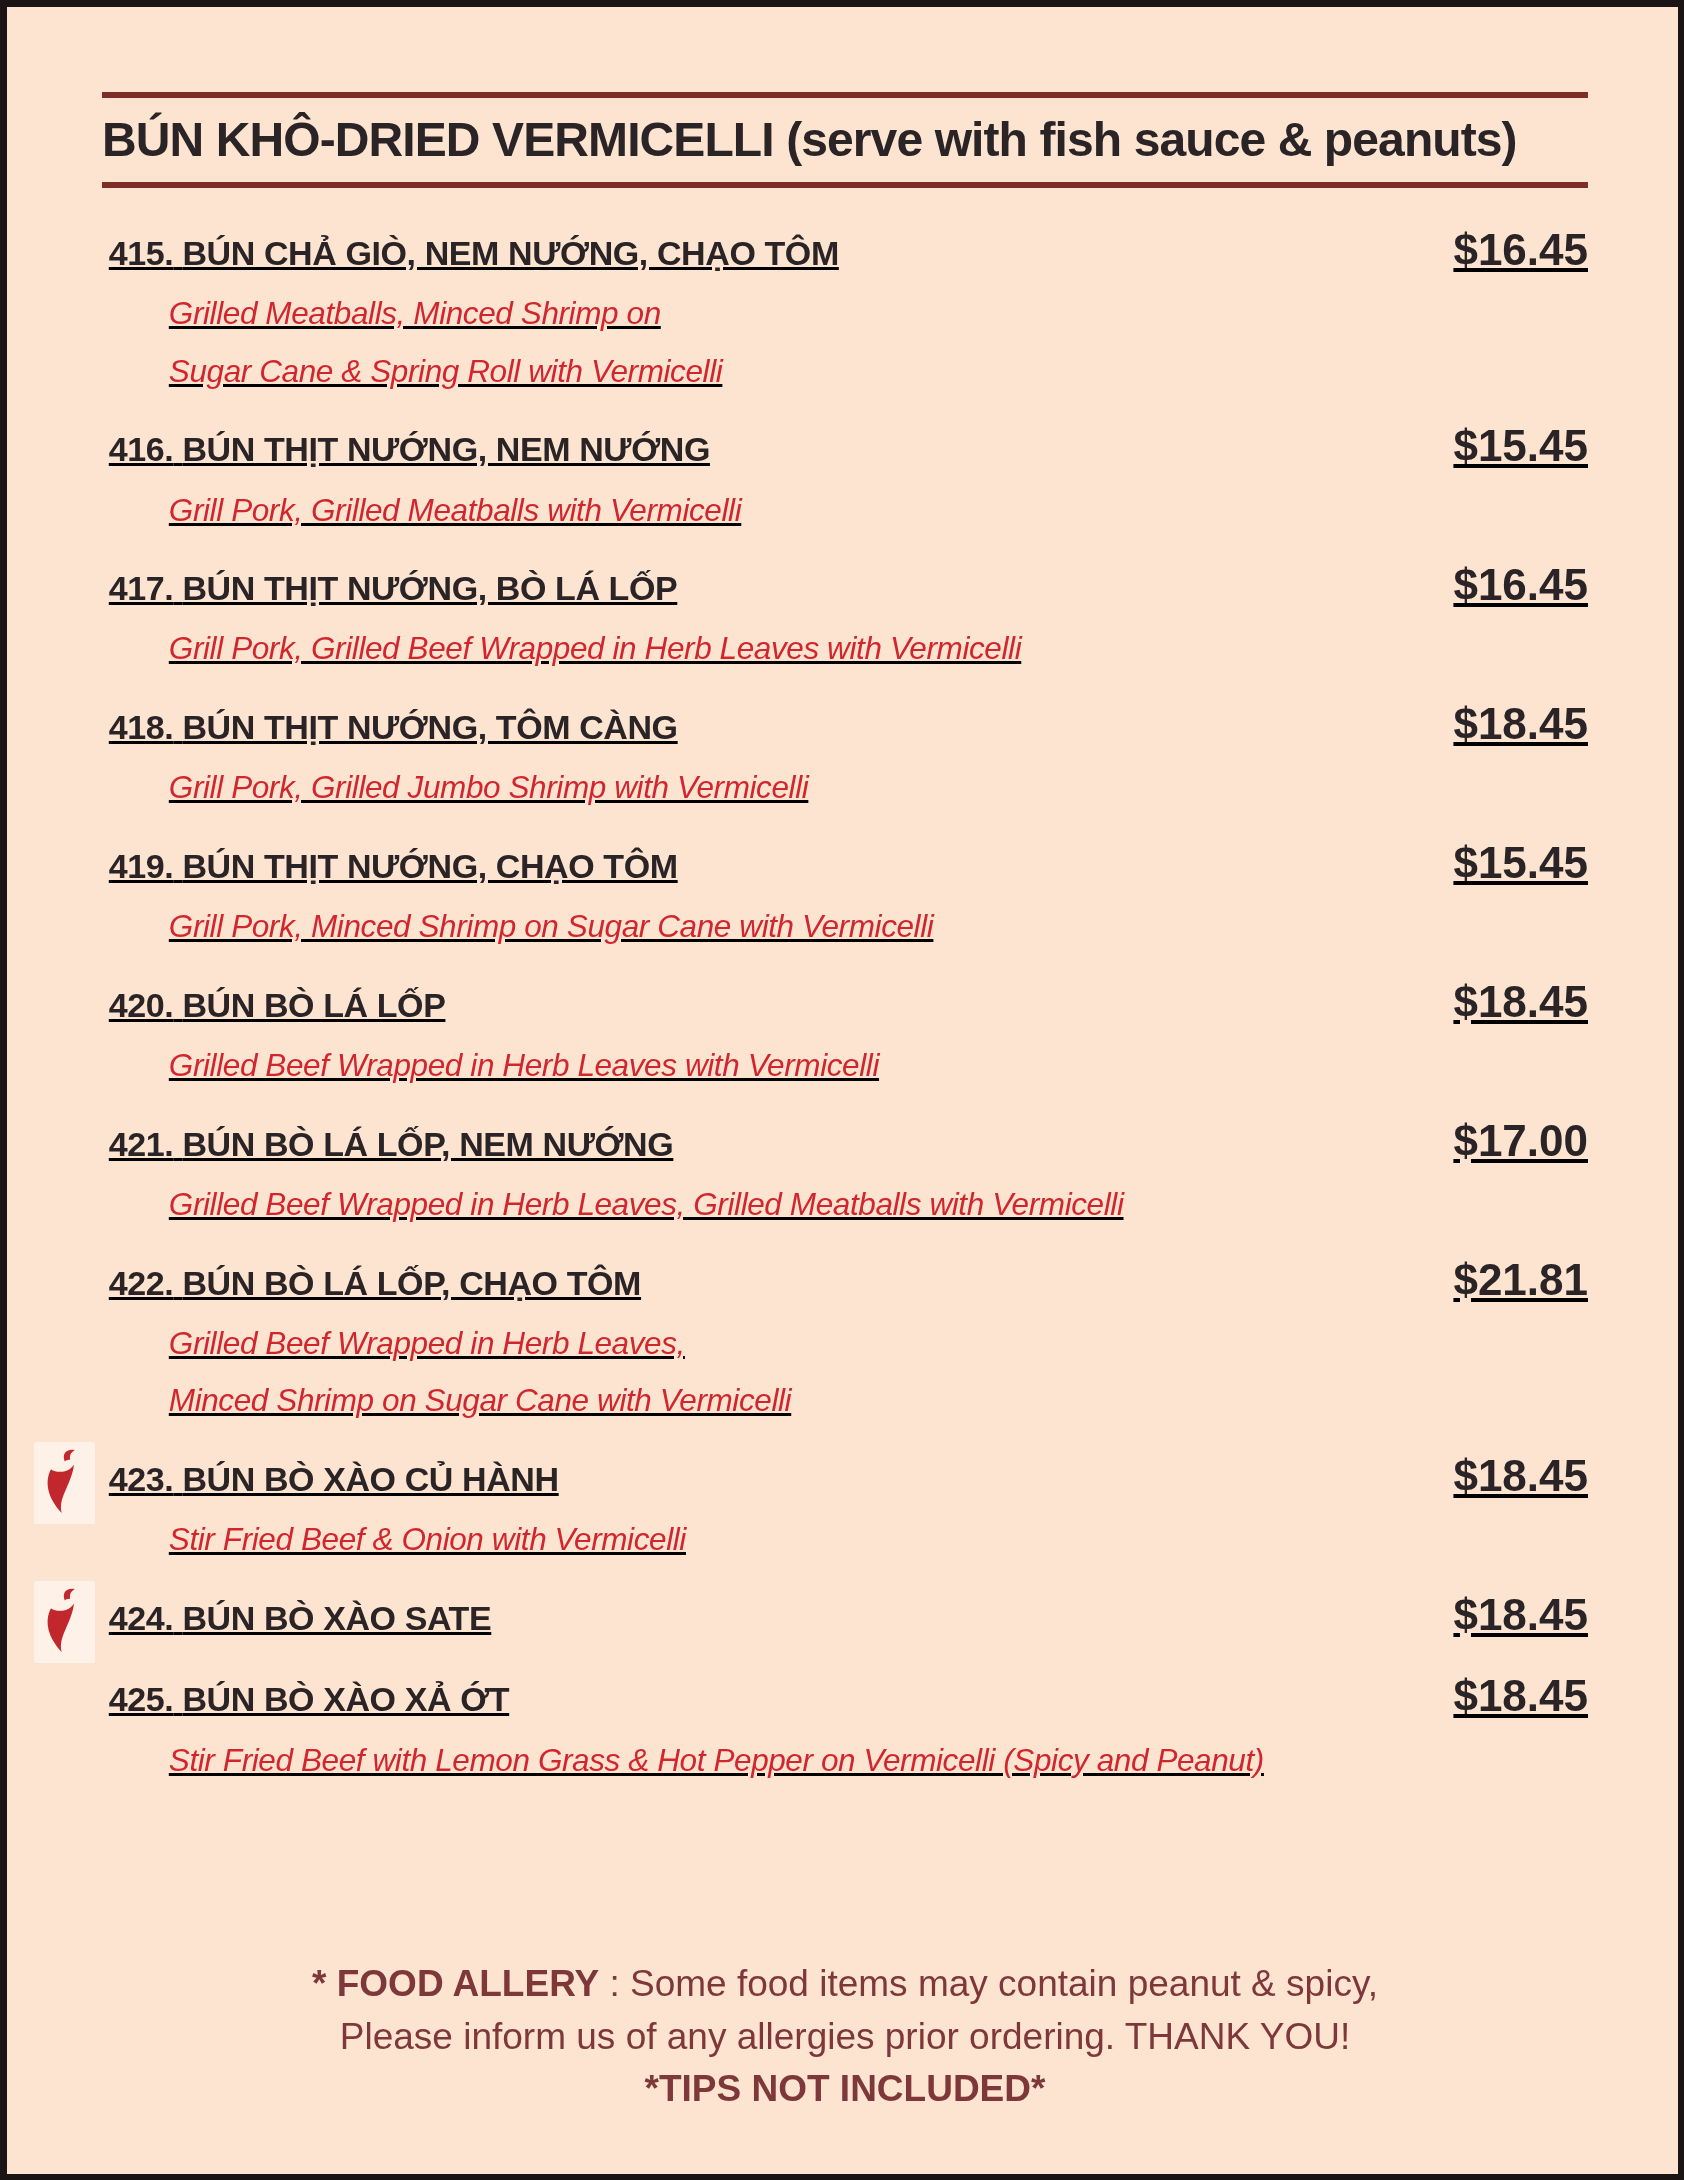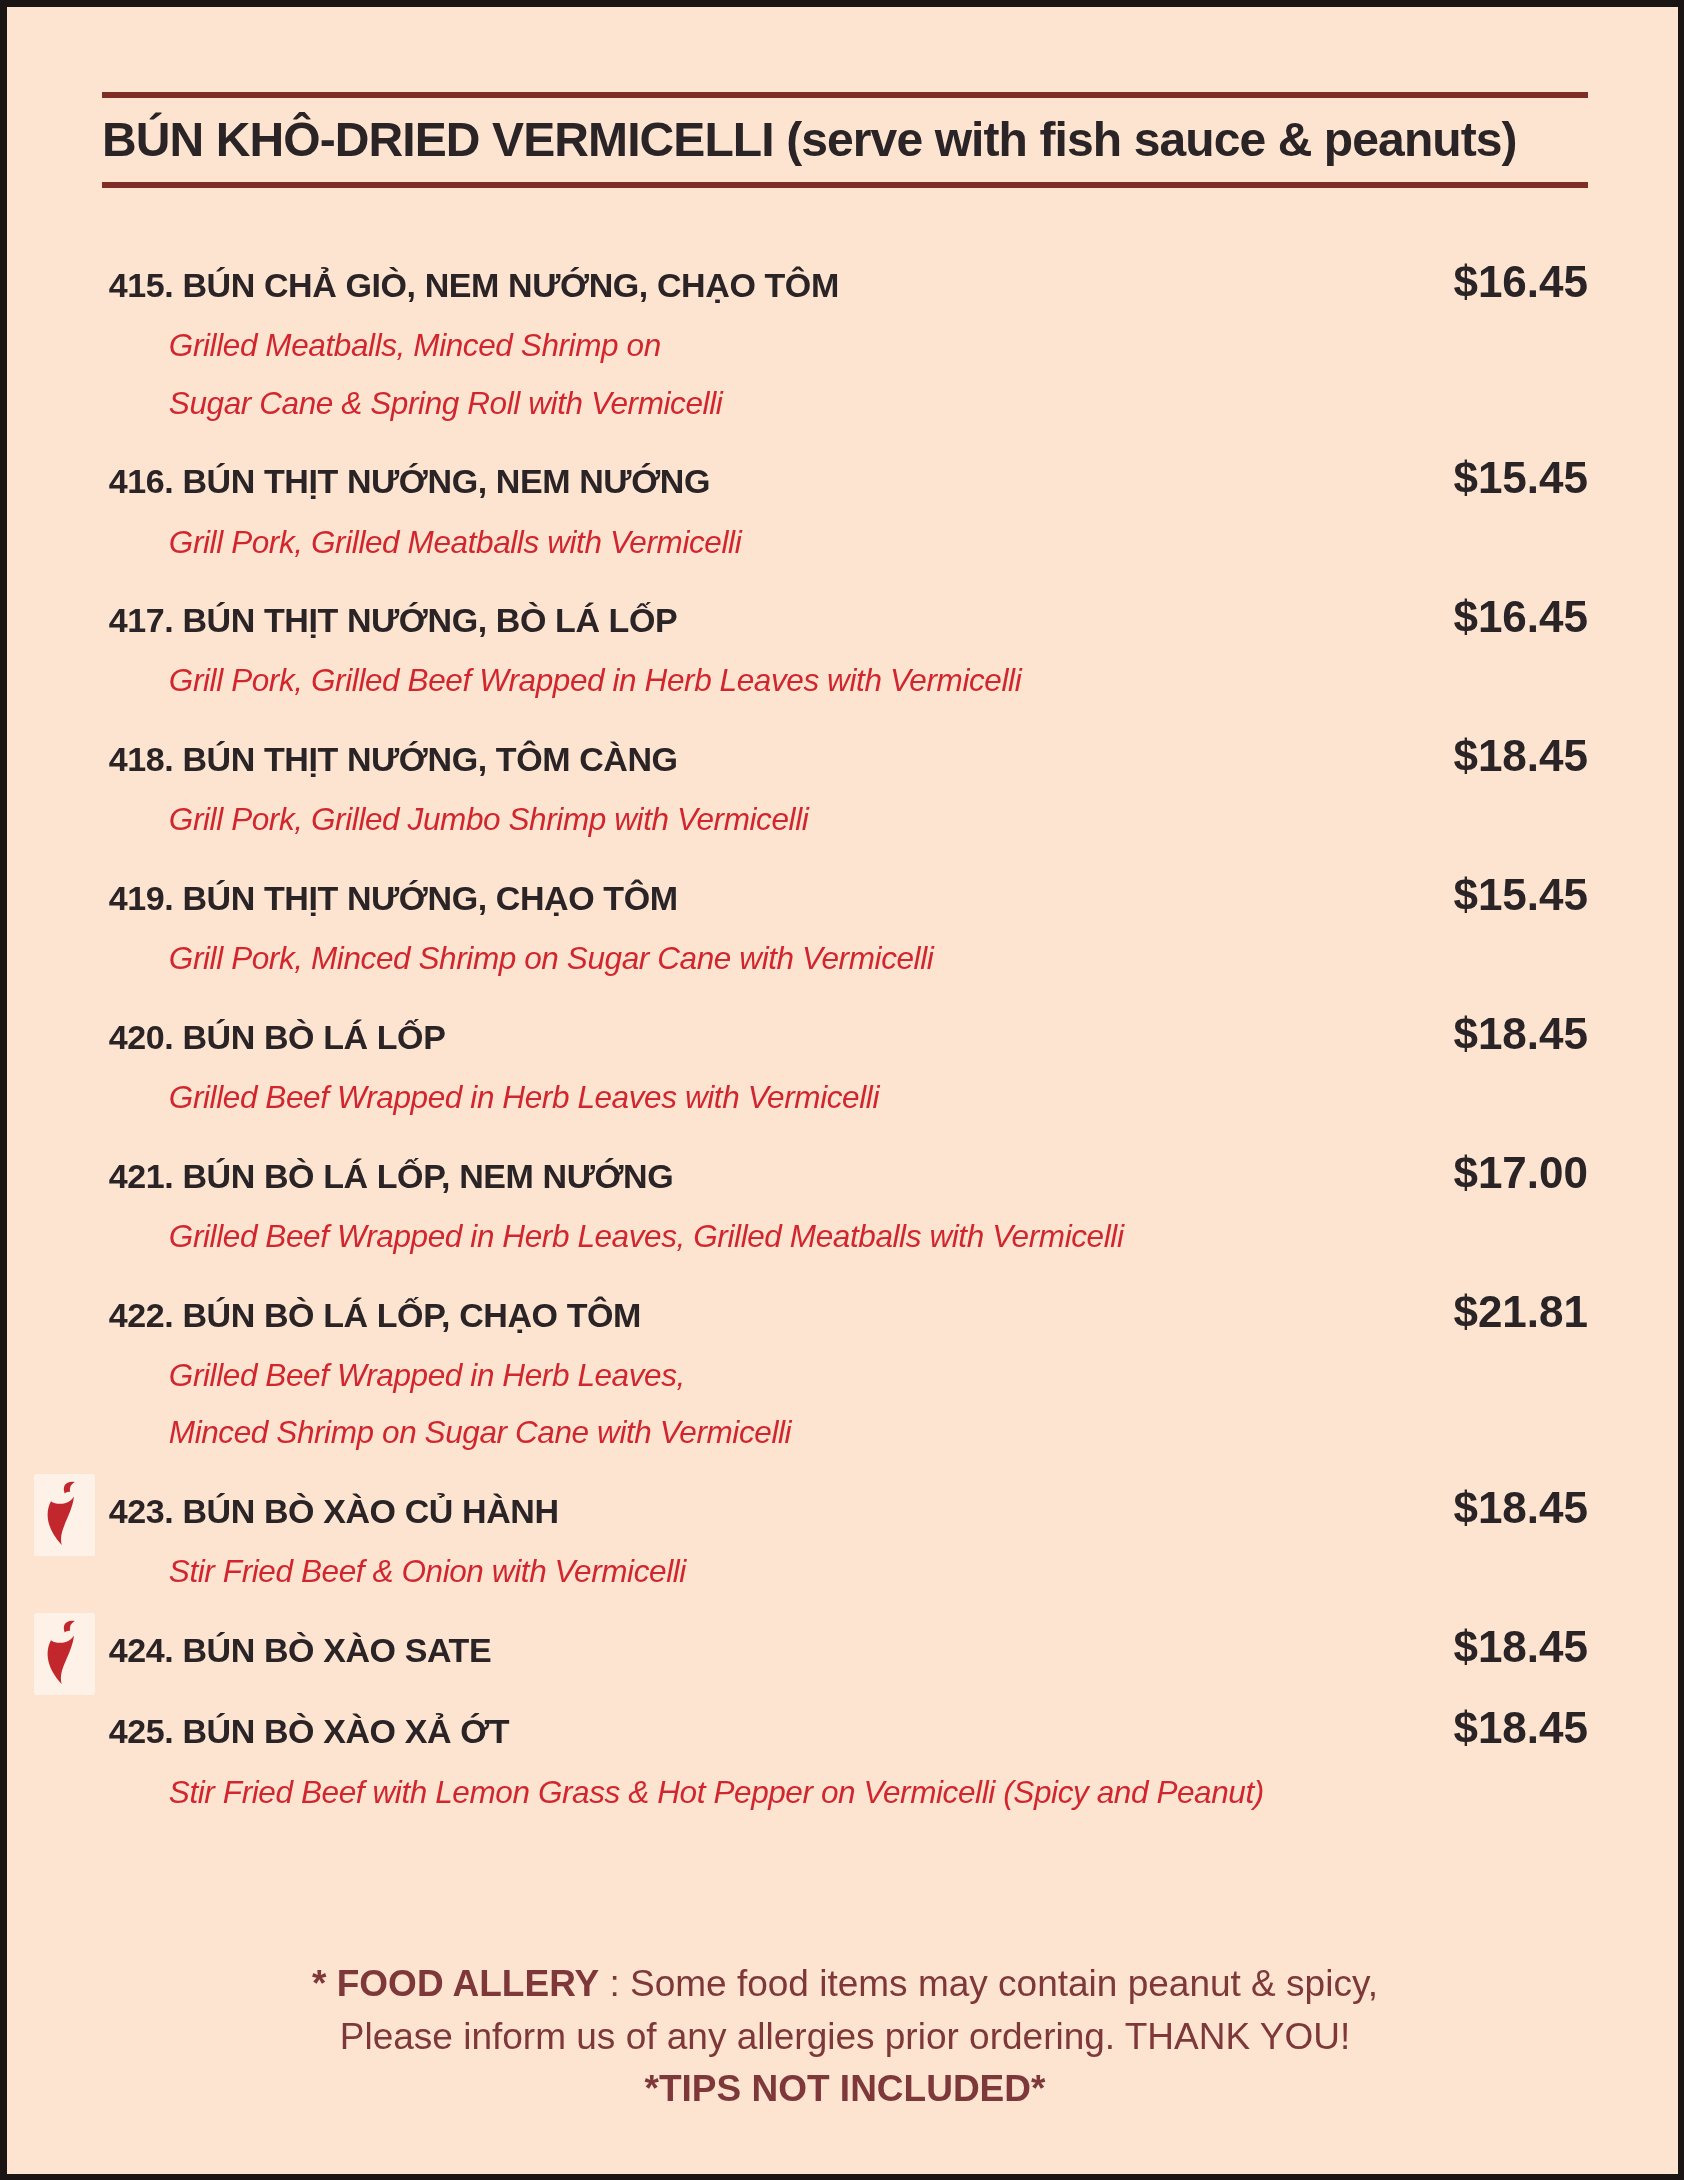--- a/index.html
+++ b/index.html
@@ -18,33 +18,32 @@
     font-family:"Liberation Sans",sans-serif;
   }
   .page{
     width:100%;height:100%;
     box-sizing:border-box;
     background:var(--bg);
     border:7.7px solid var(--border);
     padding:85px 90px 46px 95px;
     display:flex;
     flex-direction:column;
-    gap:32px;
   }
   .rule{height:6px;background:var(--rule);}
   .title{
     margin:0;
     padding:13.6px 0 15.3px 0;
     font-size:48px;
     font-weight:bold;
     color:var(--ink);
     letter-spacing:-0.9px;
     white-space:nowrap;
   }
-  .menu{margin-top:37px;padding-left:6.8px;}
+  .menu{margin-top:37px;padding-left:6.8px;text-decoration:underline;}
   .item{position:relative;margin-bottom:31.5px;}
   .item-row{display:flex;align-items:baseline;}
   .item-title{
     flex:1;
     font-size:34px;font-weight:bold;color:var(--ink);
     letter-spacing:-0.4px;white-space:nowrap;
   }
   .item-price{
     flex:none;width:291px;
     font-size:44px;font-weight:bold;color:var(--ink);

